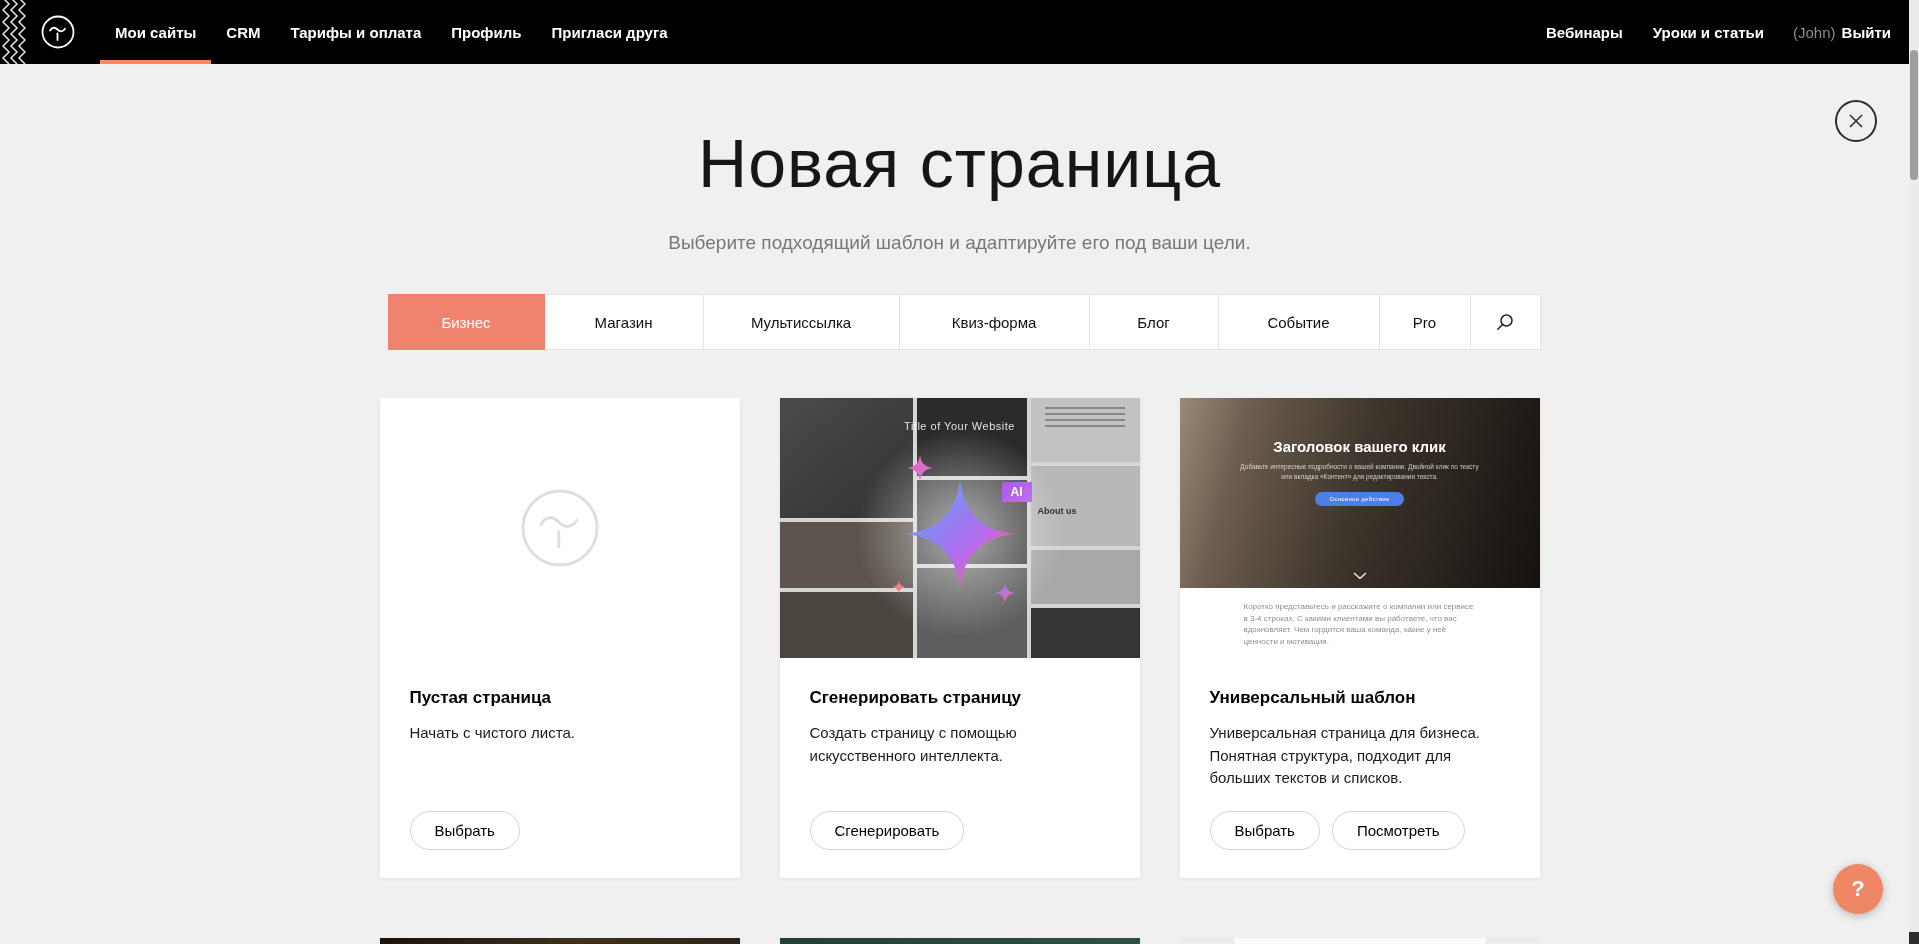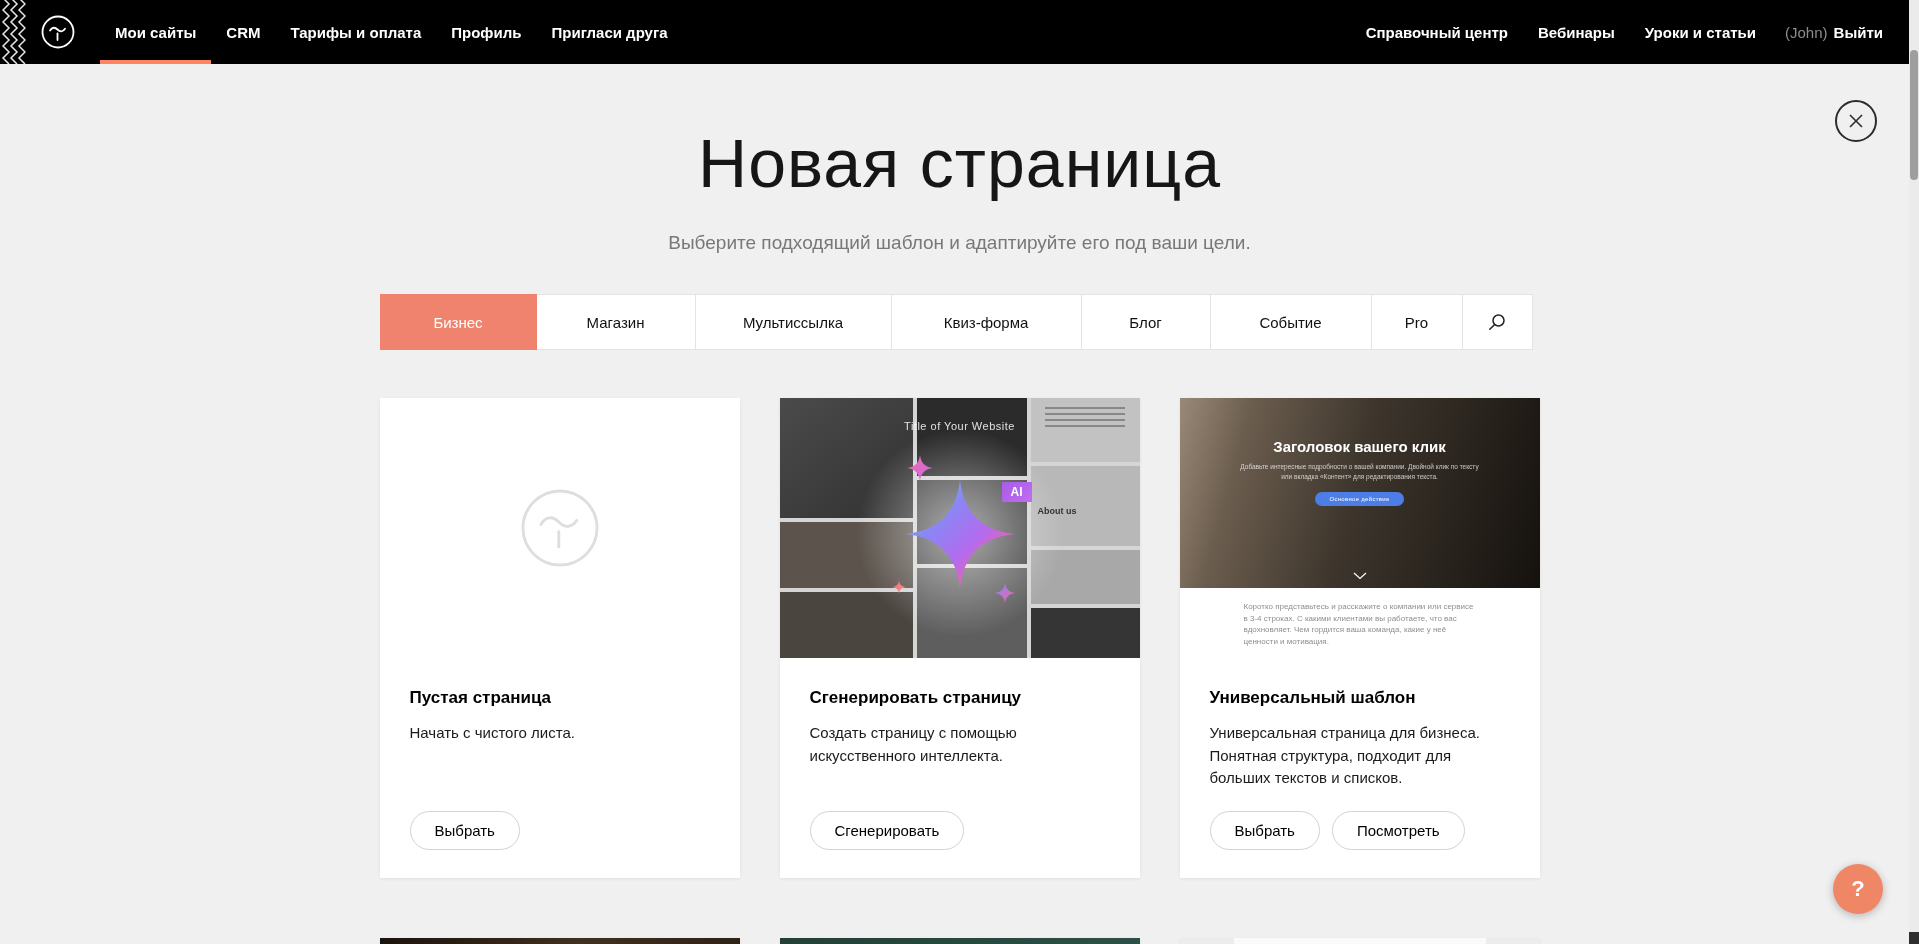--- a/index.html
+++ b/index.html
@@ -7,21 +7,21 @@
   body {
     font-family:"Liberation Sans", sans-serif;
     background:#f0f0f0;
     overflow:hidden;
     position:relative;
   }
 
   
   .navbar {
     position:relative; height:64px; background:#000;
-    display:flex; align-items:center; padding-right:36px; z-index:10;
+    display:flex; align-items:center; padding-right:28px; z-index:10;
   }
   .zigzag { flex:0 0 auto; height:64px; margin-right:14px; display:block; }
   .logo { margin-right:24px; display:flex; align-items:center; cursor:pointer; }
   .nav-left, .nav-right { display:flex; align-items:center; height:64px; }
   .nav-right { margin-left:auto; }
   .nav-item {
     position:relative; height:64px; display:flex; align-items:center;
     padding:0 15px; color:#fff; font-size:15px; font-weight:700;
     cursor:pointer; white-space:nowrap; text-decoration:none;
   }
@@ -48,21 +48,21 @@
     text-align:center; margin-top:30px; font-size:19px; color:#787878;
   }
 
   
   .tabs { width:1160px; margin:40px auto 0; display:flex; height:56px; }
   .tab {
     display:flex; align-items:center; justify-content:center;
     background:#fff; border:1px solid #e3e3e3; margin-left:-1px;
     font-size:15px; color:#111; cursor:pointer; position:relative;
   }
-  .tab:first-child { margin-left:0; }
+  .tab:first-child { margin-left:8px; }
   .tab.active { background:#f0836d; border-color:#f0836d; color:#fff; z-index:1; }
   .tab-search { display:flex; align-items:center; justify-content:center; }
 
   
   .cards-grid {
     width:1160px; margin:48px auto 0;
     display:grid; grid-template-columns:repeat(3,360px);
     gap:60px 40px;
   }
   .card {
@@ -183,21 +183,20 @@
     </svg>
   </div>
   <nav class="nav-left">
     <a class="nav-item active">Мои сайты</a>
     <a class="nav-item">CRM</a>
     <a class="nav-item">Тарифы и оплата</a>
     <a class="nav-item">Профиль</a>
     <a class="nav-item">Пригласи друга</a>
   </nav>
   <nav class="nav-right">
-    <a class="nav-item">Справочный центр</a>
     <a class="nav-item">Вебинары</a>
     <a class="nav-item">Уроки и статьи</a>
     <span class="user-chunk">
       <span class="user-name">(John)</span>
       <span class="logout">Выйти</span>
     </span>
   </nav>
 </header>
 
 <main class="content">

